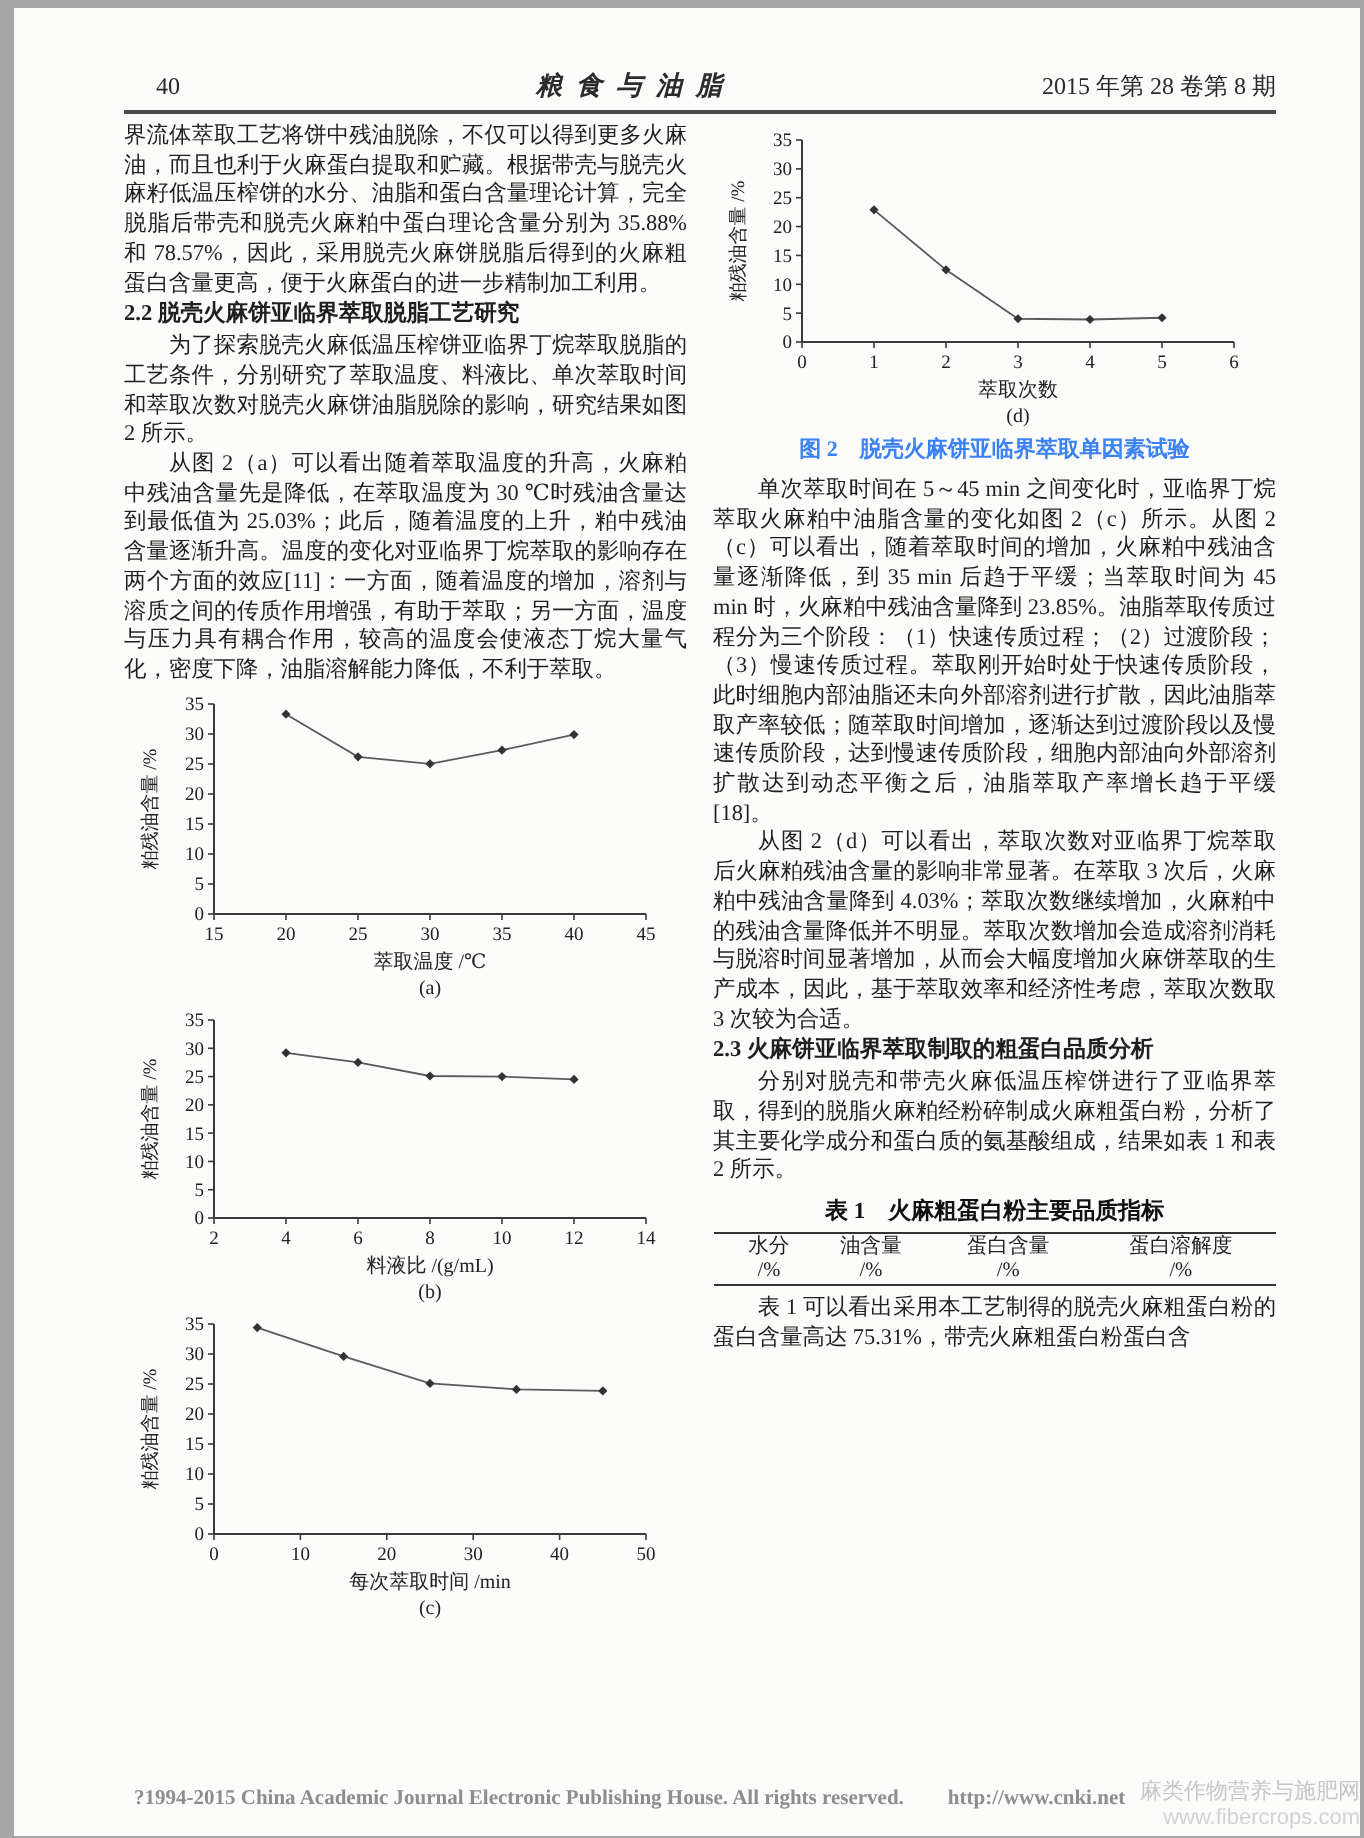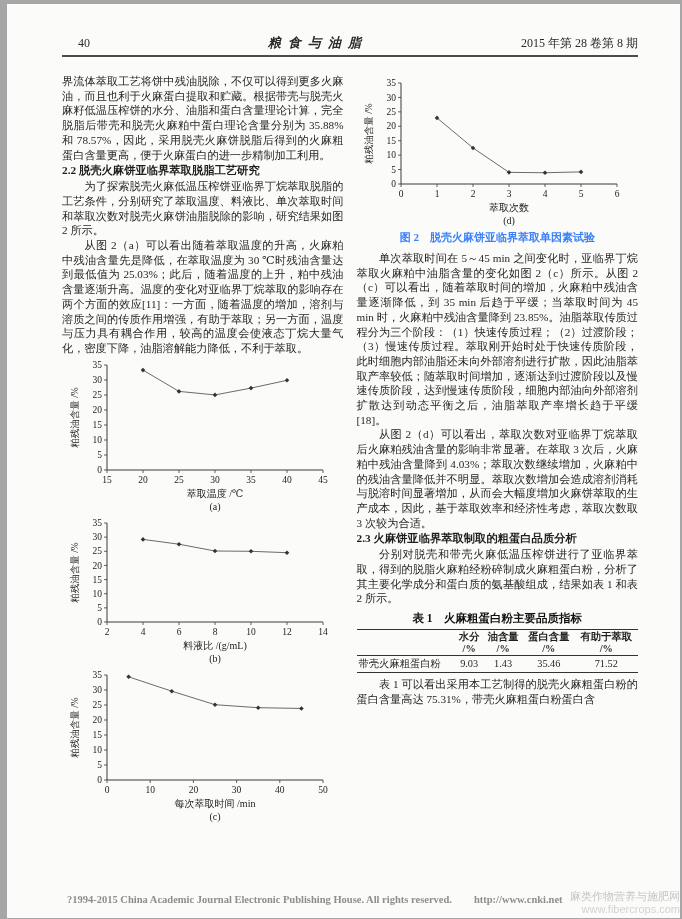--- a/index.html
+++ b/index.html
@@ -20,21 +20,21 @@
     font-size:12px;color:#2b2b2b;
   }
   .header .pageno{width:90px;text-align:left;padding-left:16px;}
   .header .journal{flex:1;text-align:center;font-weight:bold;font-size:13px;letter-spacing:7px;font-style:italic;}
   .header .issue{width:170px;text-align:right;}
   .rule{
     margin:3px 42px 0 55px;
     border-bottom:2px solid #4c4c4c;
   }
   .columns{
-    margin:17px 42px 0 55px;
+    margin:4px 42px 0 55px;
     display:flex;gap:13px;
   }
   .col{width:286px;color:#1f1f1f;}
   .para{
     font-size:11.2px;line-height:14.7px;
     text-align:justify;text-indent:2em;margin:0;
   }
   .para.no-indent{text-indent:0;}
   .section-heading{
     font-size:11.3px;font-weight:bold;line-height:15px;margin:1px 0;
@@ -46,21 +46,21 @@
   .tbl-caption{
     text-align:center;font-weight:bold;font-size:11.5px;margin:5px 0 3px 0;color:#111;
   }
   table.quality{
     width:100%;border-collapse:collapse;
     font-size:10.3px;color:#1f1f1f;
     border-top:1.5px solid #333;border-bottom:1.5px solid #333;
     margin-bottom:4px;
   }
   table.quality thead th{
-    font-weight:bold;text-align:center;padding:1px 2px;
+    font-weight:normal;text-align:center;padding:1px 2px;
     border-bottom:0.8px solid #333;line-height:11.5px;
   }
   table.quality td{padding:2px 2px;text-align:center;line-height:12px;}
   table.quality td.rowlabel{text-align:left;white-space:nowrap;}
   .footer-copy{
     position:absolute;left:60px;bottom:13px;
     font-size:10.5px;color:#8d8d8d;white-space:nowrap;font-weight:bold;
   }
   .footer-copy .url{margin-left:22px;}
   .watermark{
@@ -279,33 +279,26 @@
               </th>
               <th>
                 <div>油含量</div>
                 <div>/%</div>
               </th>
               <th>
                 <div>蛋白含量</div>
                 <div>/%</div>
               </th>
               <th>
-                <div>有助于萃取</div>
+                <div>蛋白溶解度</div>
                 <div>/%</div>
               </th>
             </tr>
         </thead>
         <tbody id="t1-body">
-            <tr>
-              <td class="rowlabel">带壳火麻粗蛋白粉</td>
-              <td>9.03</td>
-              <td>1.43</td>
-              <td>35.46</td>
-              <td>71.52</td>
-            </tr>
           </tbody>
       </table>
       <p class="para">表 1 可以看出采用本工艺制得的脱壳火麻粗蛋白粉的蛋白含量高达 75.31%，带壳火麻粗蛋白粉蛋白含</p>
     </div>
 
   </div>
 
   <div class="footer-copy">
     <span>?1994-2015 China Academic Journal Electronic Publishing House. All rights reserved.</span><span class="url">http://www.cnki.net</span>
   </div>

